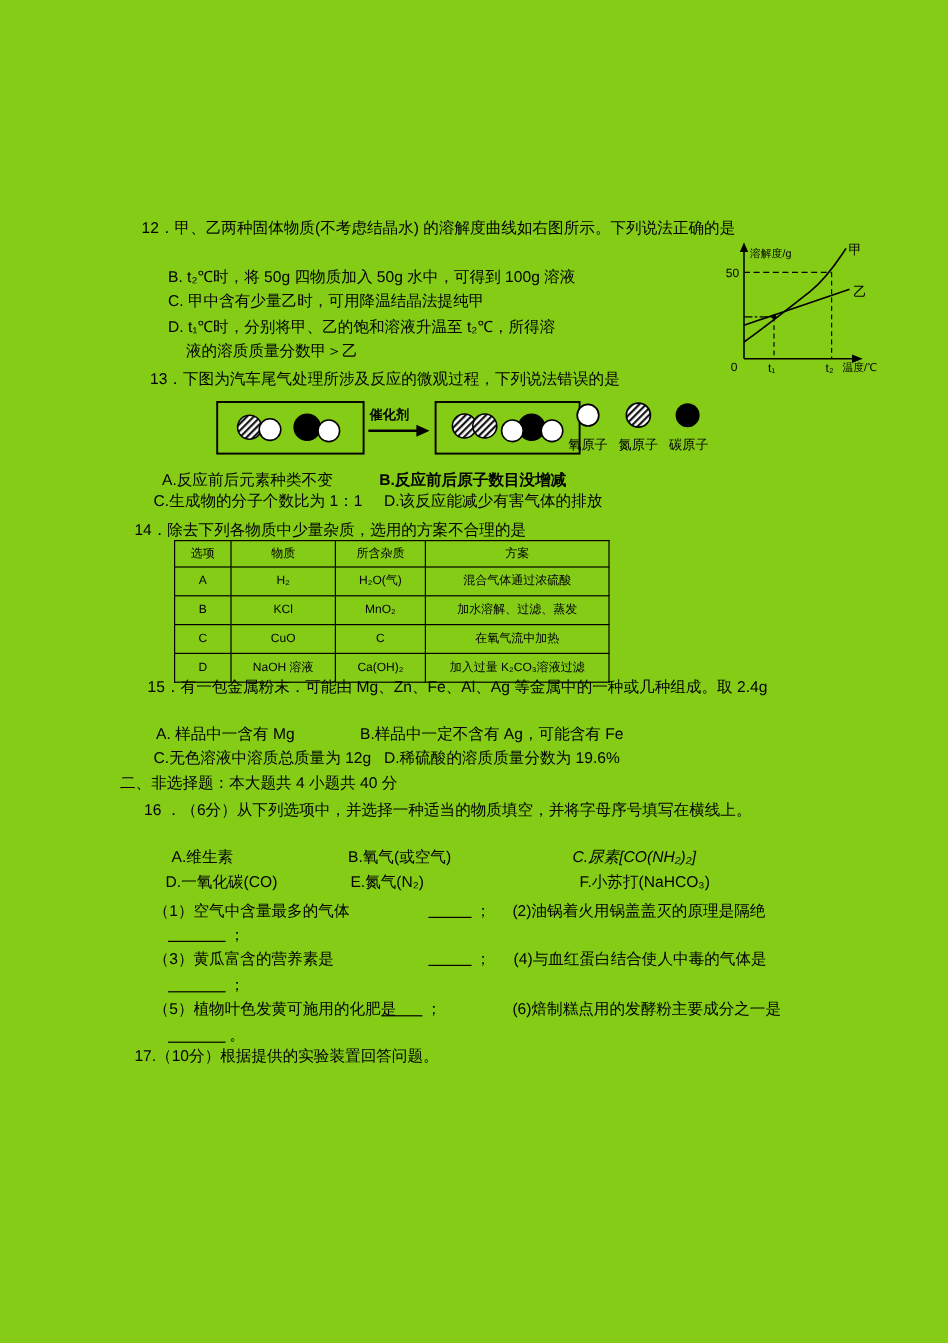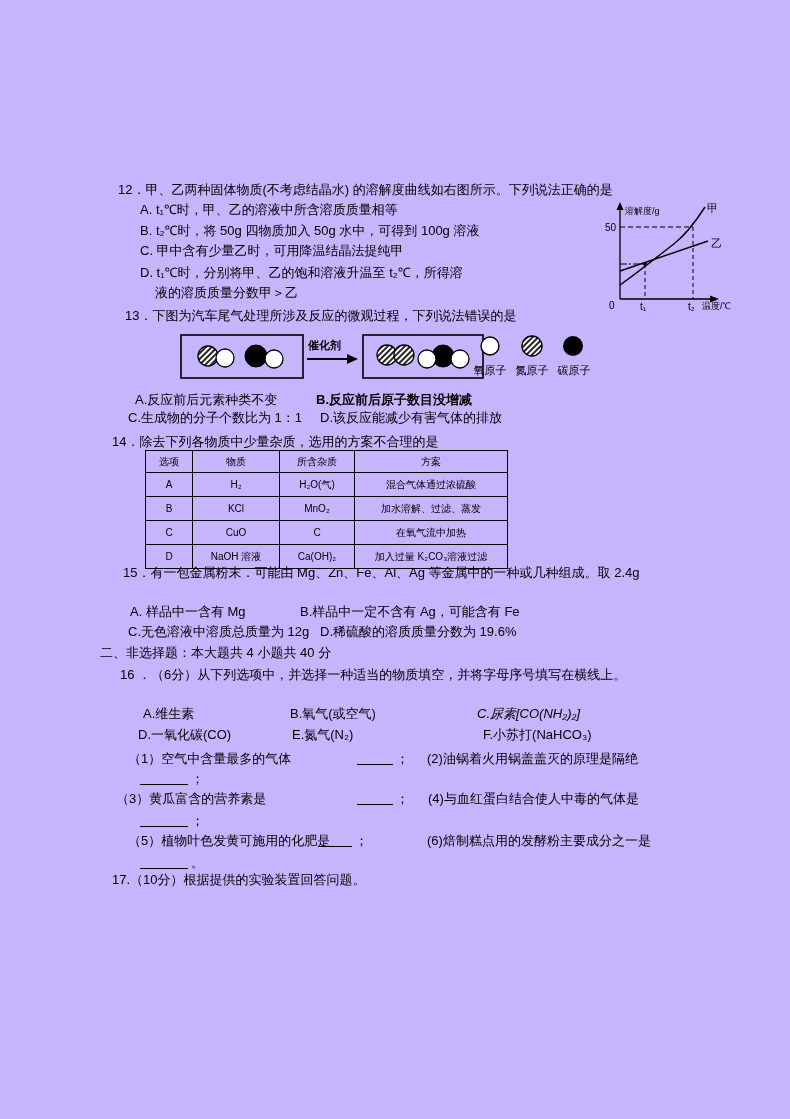--- a/index.html
+++ b/index.html
@@ -1,34 +1,33 @@
 <!DOCTYPE html>
 <html><head>
 <meta charset="utf-8">
 <style>
   html,body{margin:0;padding:0;background:#fff;}
-  .page{position:relative;width:790px;height:1119px;background:#c4b5fd;overflow:hidden;
+  .page{position:relative;width:790px;height:1119px;background:#84cc16;overflow:hidden;
         font-family:"Liberation Sans", sans-serif;color:#000;}
   .ln{position:absolute;white-space:nowrap;font-size:13px;line-height:16px;color:#000;}
   .blank{display:inline-block;height:13px;border-bottom:1.4px solid #000;vertical-align:-2px;}
   table.qtable{position:absolute;left:145px;top:450px;border-collapse:collapse;}
   table.qtable th, table.qtable td{
     border:1.5px solid #000;font-size:10px;font-weight:normal;
     text-align:center;padding:0 3px;height:23px;line-height:15px;white-space:nowrap;}
   table.qtable th{height:21px;}
   td.left{text-align:left;padding-left:5px;}
   svg text{font-family:"Liberation Sans", sans-serif;fill:#000;}
 </style>
 </head>
 <body>
 
 <div class="page">
 
   <div class="ln" style="left:118px;top:182px;">12．甲、乙两种固体物质(不考虑结晶水) 的溶解度曲线如右图所示。下列说法正确的是</div>
-  <div class="ln" style="left:140px;top:202px;">A. t₁℃时，甲、乙的溶液中所含溶质质量相等</div>
   <div class="ln" style="left:140px;top:223px;">B.  t₂℃时，将 50g 四物质加入 50g 水中，可得到 100g 溶液</div>
   <div class="ln" style="left:140px;top:243px;">C.  甲中含有少量乙时，可用降温结晶法提纯甲</div>
   <div class="ln" style="left:140px;top:265px;">D.  t₁℃时，分别将甲、乙的饱和溶液升温至 t₂℃，所得溶</div>
   <div class="ln" style="left:155px;top:285px;">液的溶质质量分数甲＞乙</div>
 
   <svg width="195" height="114" viewBox="0 0 195 114" style="position:absolute;left:595px;top:199px;">
 
     <line x1="25" y1="8" x2="25" y2="100" stroke="#000" stroke-width="1.3"></line>
     <path d="M25,3 L21.5,11 L28.5,11 Z" fill="#000"></path>
     <line x1="25" y1="100" x2="119" y2="100" stroke="#000" stroke-width="1.3"></line>
@@ -149,21 +148,21 @@
     <span style="position:absolute;left:128px;">（1）空气中含量最多的气体</span>
     <span class="blank" style="position:absolute;left:357px;width:36px;"></span>
     <span style="position:absolute;left:396px;">；</span>
     <span style="position:absolute;left:427px;">(2)油锅着火用锅盖盖灭的原理是隔绝</span>
   </div>
   <div class="ln" style="left:0;top:771px;width:790px;">
     <span class="blank" style="position:absolute;left:140px;width:48px;"></span>
     <span style="position:absolute;left:191px;">；</span>
   </div>
   <div class="ln" style="left:0;top:791px;width:790px;">
-    <span style="position:absolute;left:116px;">（3）黄瓜富含的营养素是</span>
+    <span style="position:absolute;left:128px;">（3）黄瓜富含的营养素是</span>
     <span class="blank" style="position:absolute;left:357px;width:36px;"></span>
     <span style="position:absolute;left:396px;">；</span>
     <span style="position:absolute;left:428px;">(4)与血红蛋白结合使人中毒的气体是</span>
   </div>
   <div class="ln" style="left:0;top:813px;width:790px;">
     <span class="blank" style="position:absolute;left:140px;width:48px;"></span>
     <span style="position:absolute;left:191px;">；</span>
   </div>
   <div class="ln" style="left:0;top:833px;width:790px;">
     <span style="position:absolute;left:128px;">（5）植物叶色发黄可施用的化肥是</span>

